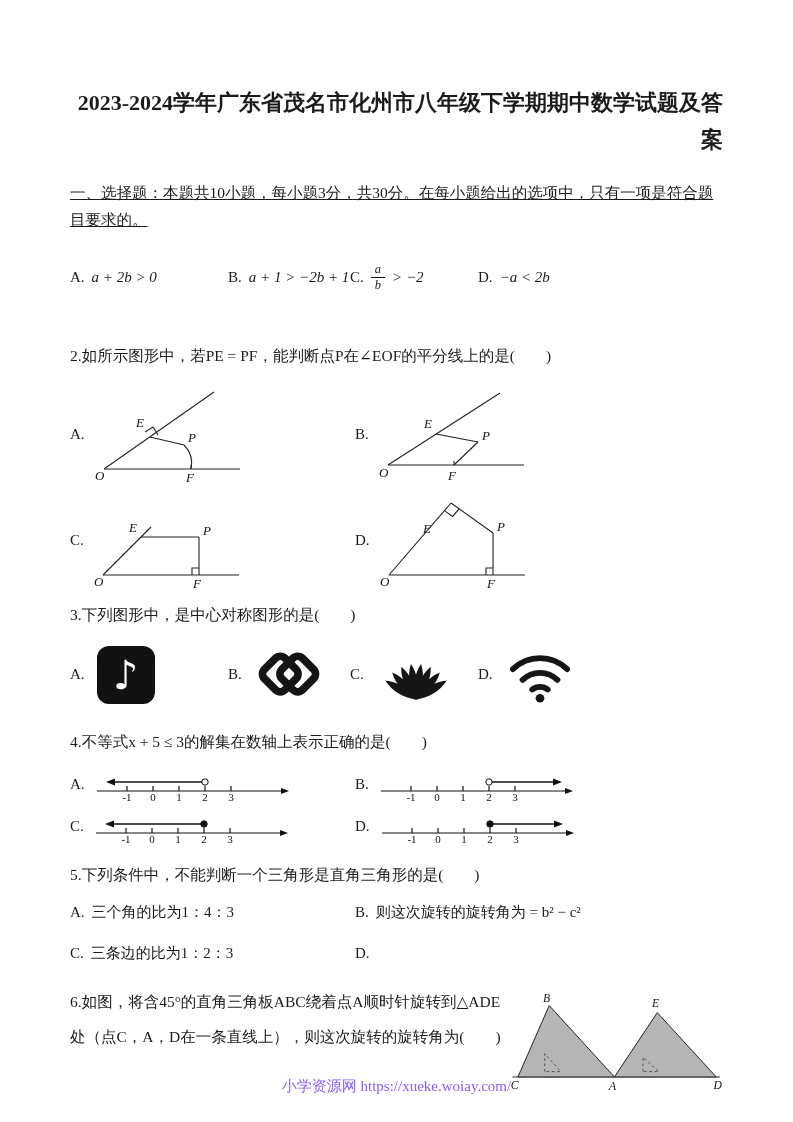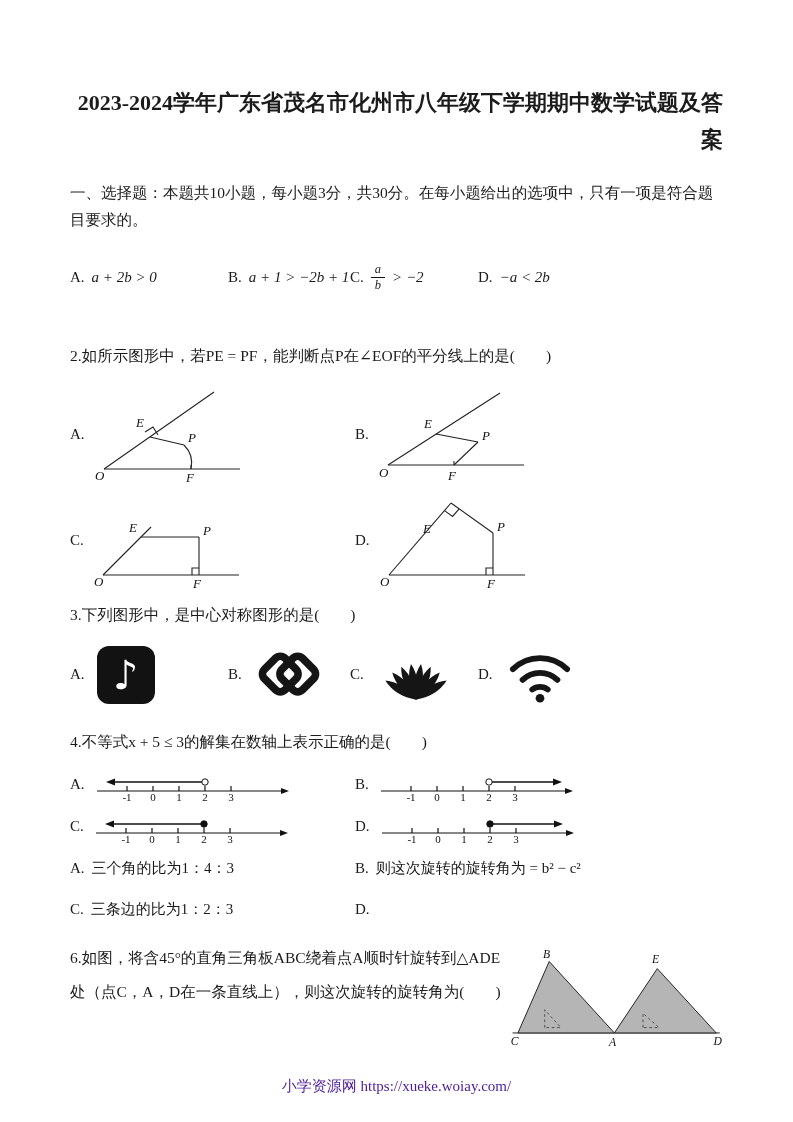--- a/index.html
+++ b/index.html
@@ -11,21 +11,21 @@
     color:#1b1b1b;
     padding:84px 70px 0 70px;
     box-sizing:border-box;
     overflow:hidden;
   }
   .exam-title{
     font-size:22px;font-weight:700;text-align:right;line-height:1.7;
     margin:0 0 20px 0;
   }
   .section-heading{
-    font-size:15.5px;line-height:1.75;margin:0 0 26px 0;white-space:pre-wrap;
+    font-size:15.5px;line-height:1.75;margin:0 0 26px 0;white-space:pre-wrap;text-decoration:underline;
   }
   .stem{font-size:15.5px;line-height:1.6;margin:0;white-space:pre-wrap;}
   .opt{display:flex;align-items:center;gap:7px;font-size:15px;}
   .opt-label{flex:0 0 auto;}
   .math{font-style:italic;}
   .frac{display:inline-flex;flex-direction:column;align-items:center;line-height:1.05;font-size:12.5px;}
   .frac .num{border-bottom:1px solid #111;padding:0 4px 1px;}
   .frac .den{padding-top:1px;}
   .row4{display:grid;grid-template-columns:158px 122px 128px auto;align-items:center;}
   .row2{display:grid;grid-template-columns:285px auto;align-items:center;}
@@ -308,20 +308,21 @@
         <circle cx="112" cy="13" r="3.2" stroke="#111" fill="#111"></circle>
         <text x="34" y="32">-1</text>
         <text x="60" y="32">0</text>
         <text x="86" y="32">1</text>
         <text x="112" y="32">2</text>
         <text x="138" y="32">3</text>
       </svg>
     </div>
   </div>
 
+  <p class="stem mt20">5.下列条件中，不能判断一个三角形是直角三角形的是(        )</p>
   <div class="row2 mt16" style="row-gap:22px;">
     <div class="opt">
       <span class="opt-label">A.</span>
       <span>三个角的比为1：4：3</span>
     </div>
     <div class="opt">
       <span class="opt-label">B.</span>
       <span>则这次旋转的旋转角为 = b² − c²</span>
     </div>
     <div class="opt">
@@ -342,15 +343,15 @@
       <polygon points="40,88 40,68 58,88" fill="none" stroke="#444" stroke-width="1" stroke-dasharray="3,3"></polygon>
       <polygon points="150,88 150,72 168,88" fill="none" stroke="#444" stroke-width="1" stroke-dasharray="3,3"></polygon>
       <text x="38" y="10">B</text>
       <text x="160" y="16">E</text>
       <text x="2" y="108">C</text>
       <text x="112" y="109">A</text>
       <text x="229" y="108">D</text>
     </svg>
   </div>
 
-  <div class="footer" style="color: #4c1d95;">小学资源网 https://xueke.woiay.com/</div>
+  <div class="footer" style="color: #8b5cf6;">小学资源网 https://xueke.woiay.com/</div>
 
 </div>
 
 </body></html>

